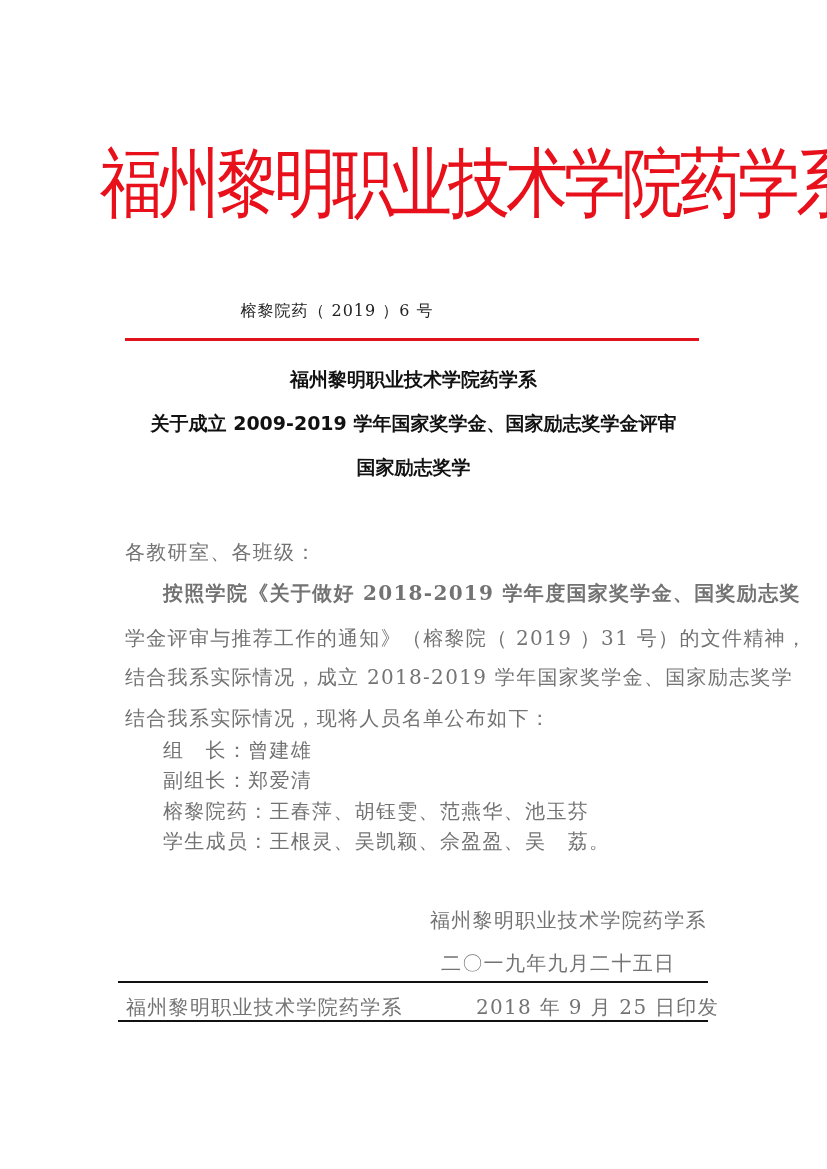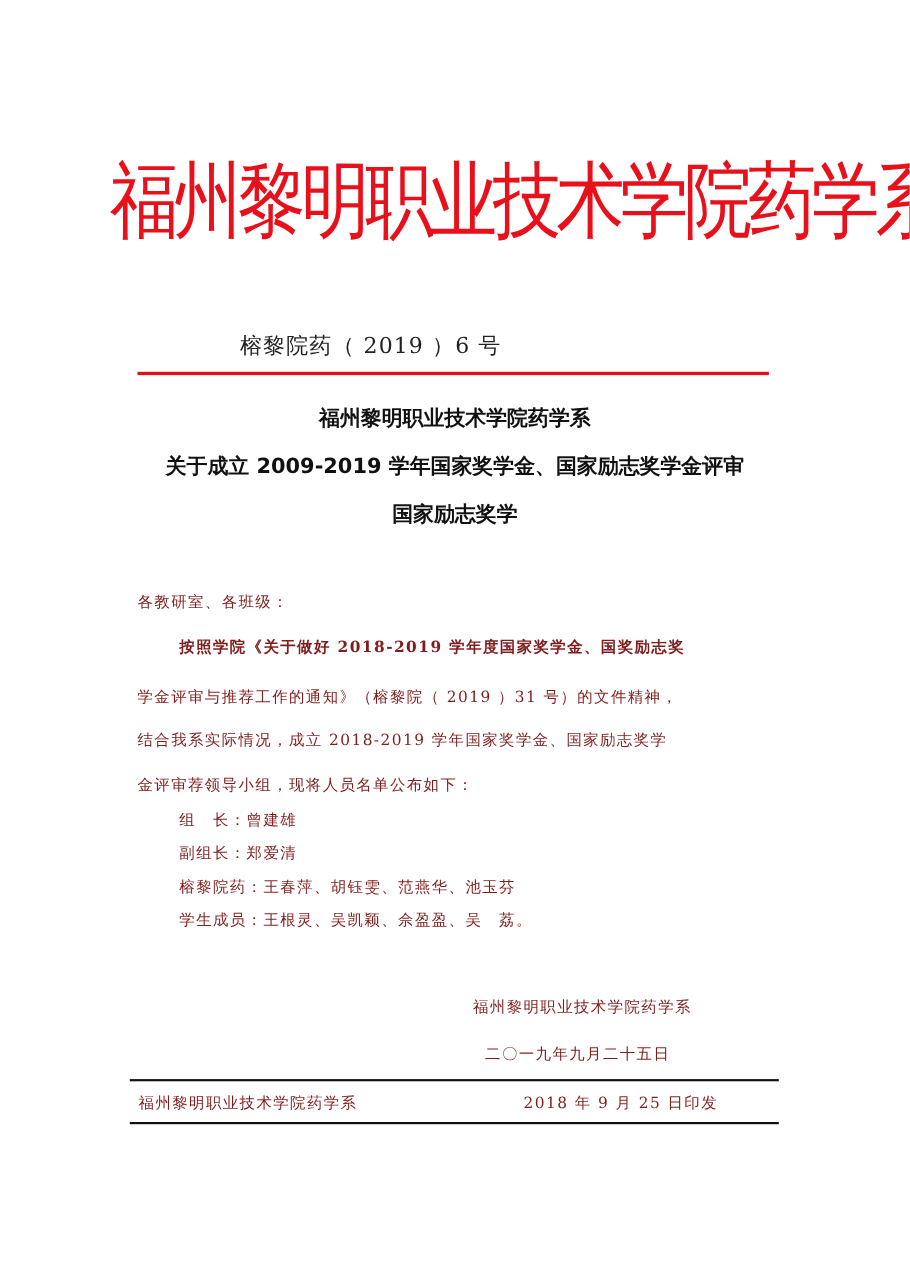--- a/index.html
+++ b/index.html
@@ -3,29 +3,29 @@
   <meta charset="utf-8">
   <style>
     html, body { margin: 0; padding: 0; background: #ffffff; }
     body { width: 827px; height: 1169px; position: relative; overflow: hidden;
            font-family: "DejaVu Serif", "Liberation Serif", serif; color: #111; }
     .abs { position: absolute; }
     .masthead { left: 100px; top: 128px; width: 620px; text-align: center;
                 font-family: "DejaVu Sans", "Liberation Sans", sans-serif;
                 font-size: 62px; line-height: 90px; color: #e8101a; font-weight: normal;
                 letter-spacing: -4px; transform: scaleY(1.22); transform-origin: center top; white-space: nowrap; }
-    .docno { left: 0; width: 674px; top: 301px; text-align: center; font-size: 20px; letter-spacing: 1px; color: #222; }
+    .docno { left: 0; width: 674px; top: 301px; text-align: center; font-size: 16px; letter-spacing: 1px; color: #222; }
     .redrule { left: 125px; top: 338px; width: 574px; height: 3px; background: #e0121b; }
     .title { left: 0; width: 827px; text-align: center;
              font-family: "DejaVu Sans", "Liberation Sans", sans-serif; font-weight: bold;
              font-size: 19px; color: #111; white-space: nowrap; }
     .t1 { top: 367px; }
     .t2 { top: 411px; }
     .t3 { top: 455px; }
-    .body-text { font-size: 14px; color: #7f1d1d; letter-spacing: 1.3px; white-space: nowrap; }
+    .body-text { font-size: 20px; color: #737373; letter-spacing: 1.3px; white-space: nowrap; }
     .salutation { left: 125px; top: 539px; }
     .p1 { left: 163px; top: 580px; font-weight: bold; }
     .p2 { left: 125px; top: 625px; }
     .p3 { left: 125px; top: 664px; }
     .p4 { left: 125px; top: 705px; }
     .m1 { left: 163px; top: 737px; }
     .m2 { left: 163px; top: 767px; }
     .m3 { left: 163px; top: 798px; }
     .m4 { left: 163px; top: 828px; }
     .sign-org { left: 430px; top: 907px; }
@@ -47,21 +47,21 @@
 
 <div class="abs title t1">福州黎明职业技术学院药学系</div>
 <div class="abs title t2">关于成立 2009-2019 学年国家奖学金、国家励志奖学金评审</div>
 <div class="abs title t3">国家励志奖学</div>
 
 <div class="abs body-text salutation">各教研室、各班级：</div>
 
 <div class="abs body-text p1">按照学院《关于做好 2018-2019 学年度国家奖学金、国奖励志奖</div>
 <div class="abs body-text p2">学金评审与推荐工作的通知》（榕黎院（ 2019 ）31 号）的文件精神，</div>
 <div class="abs body-text p3">结合我系实际情况，成立 2018-2019 学年国家奖学金、国家励志奖学</div>
-<div class="abs body-text p4">金评审荐领导小组，现将人员名单公布如下：</div>
+<div class="abs body-text p4">结合我系实际情况，现将人员名单公布如下：</div>
 
 <div class="abs body-text m1">组　长：曾建雄</div>
 <div class="abs body-text m2">副组长：郑爱清</div>
 <div class="abs body-text m3">榕黎院药：王春萍、胡钰雯、范燕华、池玉芬</div>
 <div class="abs body-text m4">学生成员：王根灵、吴凯颖、佘盈盈、吴　荔。</div>
 
 <div class="abs body-text sign-org">福州黎明职业技术学院药学系</div>
 <div class="abs body-text sign-date">二〇一九年九月二十五日</div>
 
 <div class="abs fline fl-top"></div>

